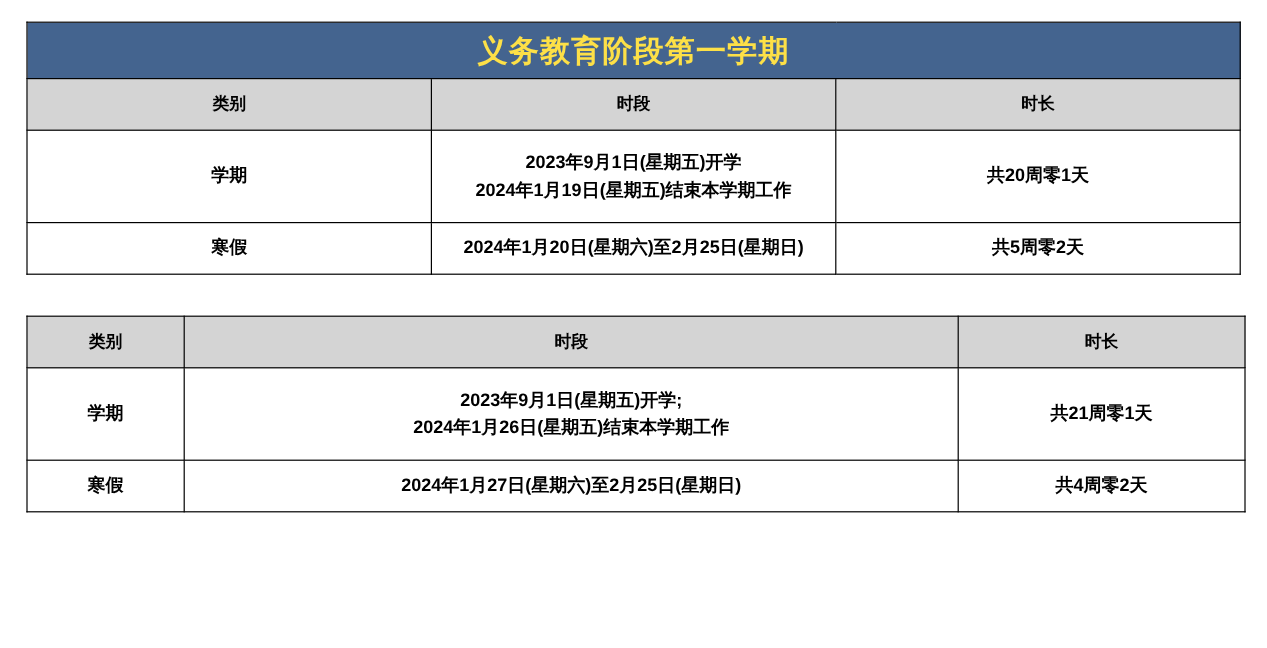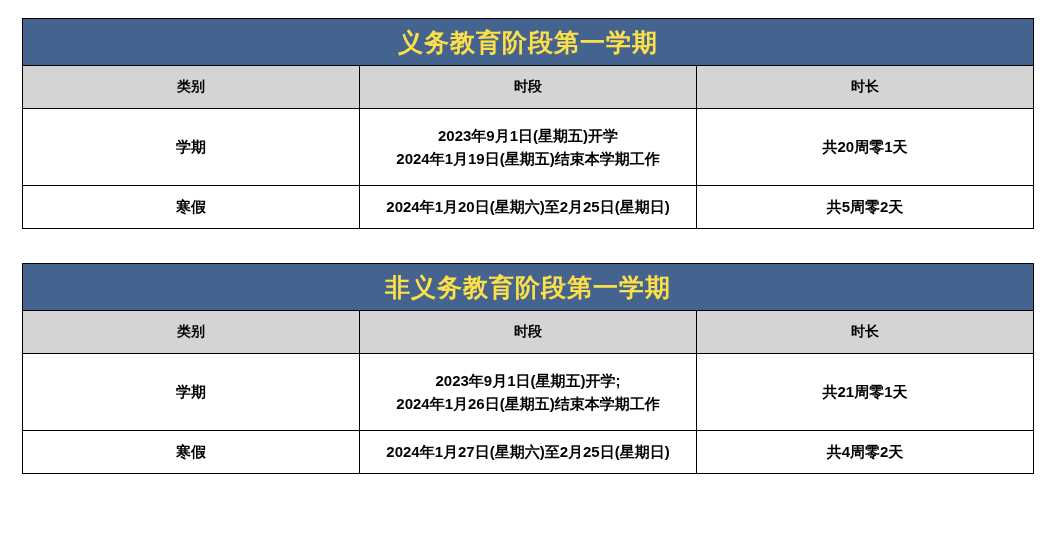--- a/index.html
+++ b/index.html
@@ -103,23 +103,20 @@
       </td>
       <td class="body-cell col-c">共5周零2天</td>
     </tr>
   </tbody>
     </table>
 
   <div class="gap"></div>
 
   <table class="table-block">
     <tbody>
-        <tr>
-      <td class="title-cell" colspan="3">非义务教育阶段第一学期</td>
-    </tr>
     <tr>
       <td class="head-cell col-a">类别</td>
       <td class="head-cell col-b">时段</td>
       <td class="head-cell col-c">时长</td>
     </tr>
     <tr class="row-tall">
       <td class="body-cell col-a">学期</td>
       <td class="body-cell col-b">
         <span class="cell-lines">
           <span>2023年9月1日(星期五)开学;</span>

